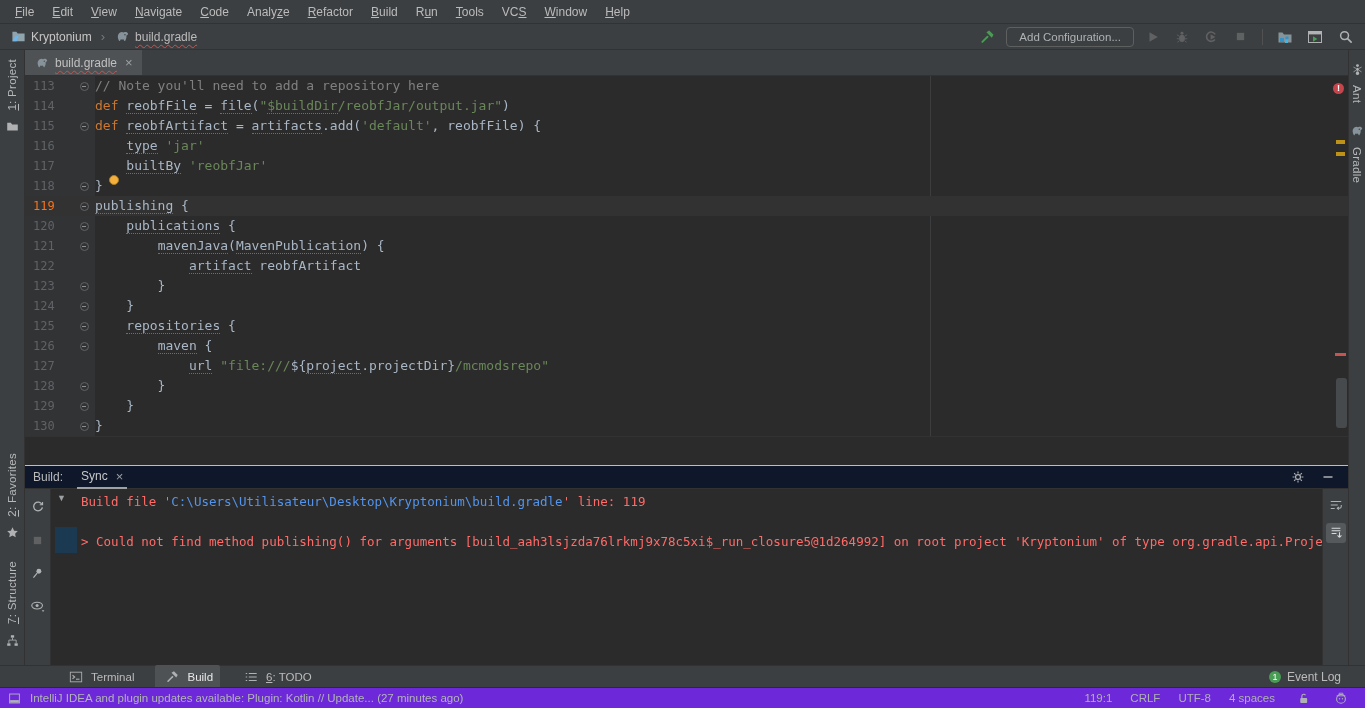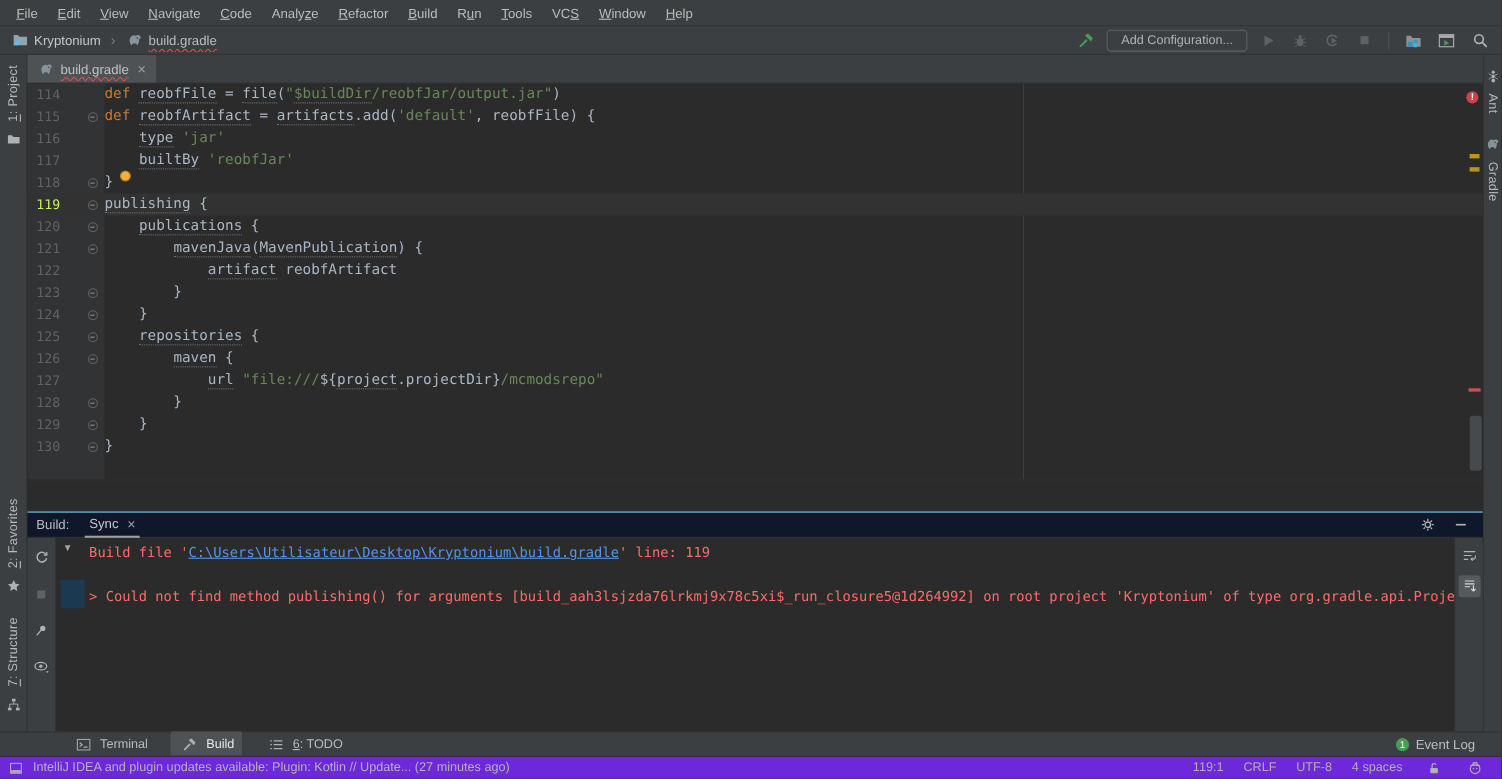--- a/index.html
+++ b/index.html
@@ -38,21 +38,21 @@
   .tab-close{color:#9DA0A2;font-size:13px;margin-left:2px;cursor:pointer}
 
   
   #editor{position:absolute;left:0;right:0;top:26px;height:361px;background:#2B2B2B;border-bottom:1px solid #323232;overflow:hidden}
   #gutterbg{position:absolute;left:0;top:0;bottom:0;width:70px;background:#313335}
   #margin-guide{position:absolute;left:905px;top:0;bottom:0;width:1px;background:#3B3D3F}
   #code{position:relative}
   .line{display:flex;height:20px;font:13px/20px "DejaVu Sans Mono",monospace;white-space:pre;position:relative}
   .line.cur{background:#323232}
   .ln{width:48px;padding-left:8px;color:#606366;font-size:12px;line-height:20px}
-  .cur .ln{color:#bef264}
+  .cur .ln{color:#f97316}
   .foldc{width:22px;display:flex;align-items:center;justify-content:center}
   .fold{width:9px;height:9px;border:1px solid #606366;border-radius:50%;position:relative;background:#313335}
   .fold::after{content:"";position:absolute;left:1.5px;right:1.5px;top:3px;height:1px;background:#8C8C8C}
   .codetext{flex:0 0 auto}
   .tk{color:#CC7832}.ts{color:#6A8759}.tc{color:#808080}.tp{color:#A9B7C6}
   .tup{color:#A9B7C6;border-bottom:1px dotted #6E6E6E}
   .tus{color:#6A8759;border-bottom:1px dotted #6E6E6E}
   .bulb{display:inline-block;width:10px;height:10px;border-radius:50%;background:#F4AF3D;border:1px solid #A97E24;margin-left:6px;vertical-align:middle;position:relative;top:-1px}
   #editor-blank{position:absolute;left:0;right:0;top:387px;height:28px;background:#2B2B2B}
   
@@ -68,21 +68,21 @@
   .sync-tab{display:flex;align-items:center;gap:6px;height:23px;padding:0 4px;border-bottom:2px solid #9FA1A3;color:#C8C8C8;cursor:pointer}
   #build-header-tools{margin-left:auto;display:flex;align-items:center;gap:10px;padding-right:10px}
   #build-body{position:absolute;left:0;right:0;top:439px;height:176px;background:#2B2B2B}
   #build-lefttool{position:absolute;left:0;top:0;bottom:0;width:26px;background:#3C3F41;border-right:1px solid #323232;display:flex;flex-direction:column;align-items:center;gap:13px;padding-top:8px}
   #build-gutter{position:absolute;left:26px;top:0;bottom:0;width:30px}
   #build-expander{position:absolute;left:6px;top:4px;color:#9DA0A2;font-size:9px;cursor:pointer}
   #build-selnode{position:absolute;left:4px;top:38px;width:22px;height:26px;background:#1B3A52;cursor:pointer}
   #console{position:absolute;left:56px;right:26px;top:0;bottom:0;padding-top:3px;overflow:hidden}
   .cline{height:20px;font:12.5px/20px "DejaVu Sans Mono",monospace;white-space:pre}
   .ce{color:#FF6B68}
-  .cl{color:#5394EC;text-decoration:underline;cursor:pointer}
+  .cl{color:#5394EC;cursor:pointer}
   #build-righttool{position:absolute;right:0;top:0;bottom:0;width:26px;background:#3C3F41;border-left:1px solid #323232;display:flex;flex-direction:column;align-items:center;gap:8px;padding-top:6px}
   .rtool{width:20px;height:20px;display:flex;align-items:center;justify-content:center;border-radius:3px;cursor:pointer}
   .rtool.active{background:#55595C}
 
   
   #bottom-bar{position:absolute;left:0;right:0;top:665px;height:22px;background:#3C3F41;border-top:1px solid #323232;display:flex;align-items:center;padding-left:59px;gap:14px}
   .bbtn{display:flex;align-items:center;gap:5px;color:#BBBBBB;font-size:11.5px;padding:2px 7px;border-radius:2px;cursor:pointer}
   .bbtn.active{background:#4E5254;color:#E8E8E8}
   #event-log{margin-left:auto;display:flex;align-items:center;gap:6px;padding-right:24px;cursor:pointer}
   .badge{width:12px;height:12px;border-radius:50%;background:#499C54;color:#fff;font-size:9px;line-height:12px;text-align:center}
@@ -261,20 +261,21 @@
       </span>
       <span class="wavy">build.gradle</span>
       <span class="tab-close">×</span>
     </div>
   </div>
 
   <div id="editor">
     <div id="gutterbg"></div>
     <div id="margin-guide"></div>
     <div id="code">
+        <div class="line"><span class="ln">113</span><span class="foldc"><span class="fold"></span></span><span class="codetext"><span class="tc">// Note you'll need to add a repository here</span></span></div>
         <div class="line"><span class="ln">114</span><span class="foldc"></span><span class="codetext"><span class="tk">def </span><span class="tup">reobfFile</span><span class="tp"> = </span><span class="tup">file</span><span class="tp">(</span><span class="ts">"</span><span class="tus">$buildDir</span><span class="ts">/reobfJar/output.jar"</span><span class="tp">)</span></span></div>
         <div class="line"><span class="ln">115</span><span class="foldc"><span class="fold"></span></span><span class="codetext"><span class="tk">def </span><span class="tup">reobfArtifact</span><span class="tp"> = </span><span class="tup">artifacts</span><span class="tp">.add(</span><span class="ts">'default'</span><span class="tp">, reobfFile) {</span></span></div>
         <div class="line"><span class="ln">116</span><span class="foldc"></span><span class="codetext"><span class="tp">    </span><span class="tup">type</span><span class="tp"> </span><span class="ts">'jar'</span></span></div>
         <div class="line"><span class="ln">117</span><span class="foldc"></span><span class="codetext"><span class="tp">    </span><span class="tup">builtBy</span><span class="tp"> </span><span class="ts">'reobfJar'</span></span></div>
         <div class="line"><span class="ln">118</span><span class="foldc"><span class="fold"></span></span><span class="codetext"><span class="tp">}</span></span><span class="bulb"></span></div>
         <div class="line cur"><span class="ln">119</span><span class="foldc"><span class="fold"></span></span><span class="codetext"><span class="tup">publishing</span><span class="tp"> {</span></span></div>
         <div class="line"><span class="ln">120</span><span class="foldc"><span class="fold"></span></span><span class="codetext"><span class="tp">    </span><span class="tup">publications</span><span class="tp"> {</span></span></div>
         <div class="line"><span class="ln">121</span><span class="foldc"><span class="fold"></span></span><span class="codetext"><span class="tp">        </span><span class="tup">mavenJava</span><span class="tp">(</span><span class="tup">MavenPublication</span><span class="tp">) {</span></span></div>
         <div class="line"><span class="ln">122</span><span class="foldc"></span><span class="codetext"><span class="tp">            </span><span class="tup">artifact</span><span class="tp"> reobfArtifact</span></span></div>
         <div class="line"><span class="ln">123</span><span class="foldc"><span class="fold"></span></span><span class="codetext"><span class="tp">        }</span></span></div>

